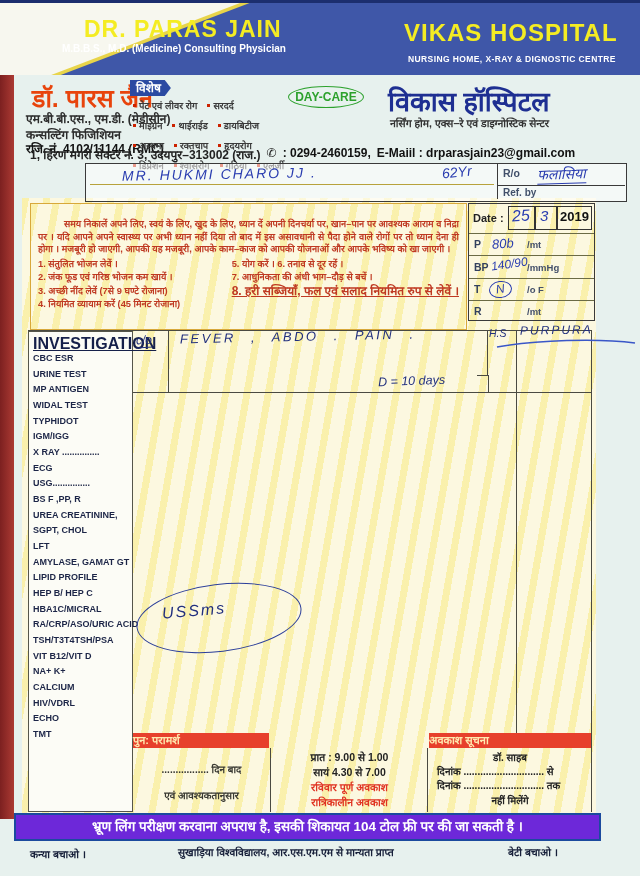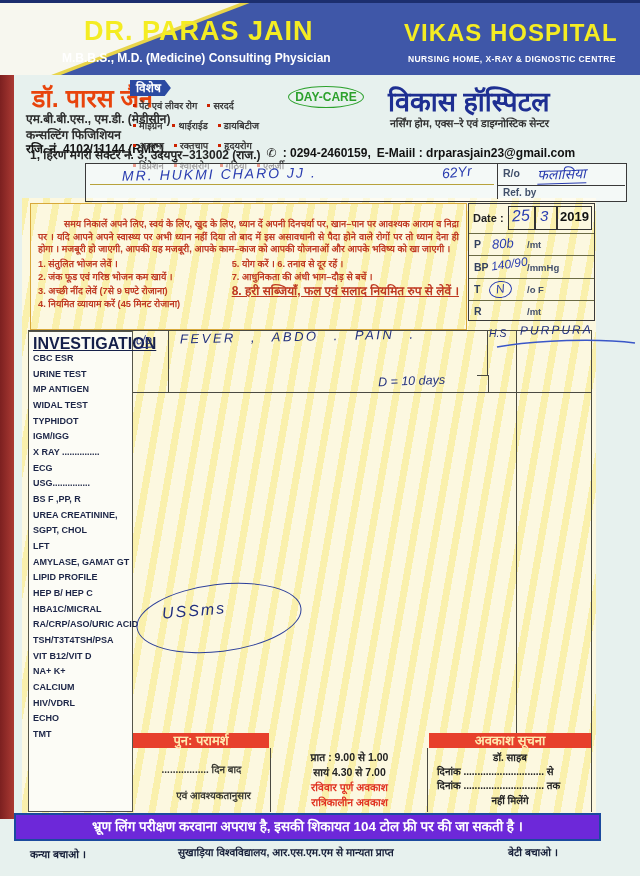--- a/index.html
+++ b/index.html
@@ -26,39 +26,39 @@
   .spec-item{display:flex;align-items:center;gap:3px;}
   .bullet{width:3px;height:3px;background:#cc2200;display:inline-block;}
   .daycare{border:1.5px solid #2ca12c;border-radius:50%;color:#2ca12c;font-size:12px;font-weight:bold;text-align:center;}
   .vh{color:#1e2f92;font-weight:bold;}
   .hl{border-top:1.2px solid #4a4a42;}
   .vl{border-left:1.2px solid #4a4a42;}
   .ink{color:#22307e;}
   .hand{font-style:italic;color:#2a3db0;}
   .inv-item{font-size:9px;font-weight:bold;color:#1c2547;line-height:15.67px;white-space:nowrap;}
   .adv{color:#bf3922;}
-  .redhdr{background:#e7402c;color:#ffe9af;font-weight:bold;font-size:13px;line-height:15px;text-align:center;}
+  .redhdr{background:#e7402c;color:#ffe9af;font-weight:bold;font-size:11px;line-height:15px;}
   .foot-txt{font-size:10px;color:#3a3a33;font-weight:bold;}
   .banner{background:#6d28d9;border:2px solid #1b4a9e;color:#ffffff;font-weight:bold;font-size:13.5px;text-align:center;line-height:24px;}
   .bottom-txt{font-size:10.5px;font-weight:bold;color:#17203a;}
 </style>
 </head>
 <body>
 
 <div class="page">
 
   <div class="abs streaks" style="left:22px;top:198px;width:574px;height:616px;"></div>
 
   <div class="abs redstrip"></div>
 
   <div class="abs band">
     <div class="abs wedge-y"></div>
     <div class="abs wedge-w"></div>
-    <div class="abs en-title" style="left:84px;top:13px;font-size:27px;">DR. PARAS JAIN</div>
-    <div class="abs en-sub" style="left:62px;top:48px;font-size:12px;">M.B.B.S., M.D. (Medicine) Consulting Physician</div>
+    <div class="abs en-title" style="left:84px;top:13px;font-size:23px;">DR. PARAS JAIN</div>
+    <div class="abs en-sub" style="left:62px;top:40px;font-size:10px;">M.B.B.S., M.D. (Medicine) Consulting Physician</div>
     <div class="abs en-title" style="left:404px;top:16px;font-size:24px;">VIKAS HOSPITAL</div>
     <div class="abs en-sub" style="left:408px;top:51px;font-size:8.5px;letter-spacing:.4px;">NURSING HOME, X-RAY &amp; DIGNOSTIC CENTRE</div>
   </div>
 
   <div class="abs hname" style="left:32px;top:80px;font-size:25px;">डॉ. पारस जैन</div>
   <div class="abs" style="left:26px;top:110px;font-size:12px;font-weight:bold;color:#2c2c2c;">एम.बी.बी.एस., एम.डी. (मेडीसीन)</div>
   <div class="abs" style="left:26px;top:126px;font-size:12px;font-weight:bold;color:#2c2c2c;">कन्सल्टिंग फिजिशियन</div>
   <div class="abs" style="left:26px;top:140px;font-size:12px;font-weight:bold;color:#111;">रजि. नं. 4102/11144 (RMC)</div>
 
   <div class="abs badge" style="left:130px;top:80px;">विशेष</div>
@@ -237,21 +237,21 @@
   <div class="abs" style="left:136px;top:584px;width:164px;height:66px;border:1.8px solid #2c3f9a;border-radius:50%;transform:rotate(-7deg);"></div>
   <div class="abs ink" style="left:162px;top:602px;font-size:16px;letter-spacing:2px;font-style:italic;transform:rotate(-5deg);">USSms</div>
 
   <div class="abs redhdr" style="left:133px;top:733px;width:136px;height:15px;">पुन: परामर्श</div>
   <div class="abs redhdr" style="left:429px;top:733px;width:162px;height:15px;">अवकाश सूचना</div>
 
   <div class="abs vl" style="left:270px;top:748px;height:64px;"></div>
   <div class="abs vl" style="left:427px;top:748px;height:64px;"></div>
 
   <div class="abs foot-txt" style="left:133px;top:762px;width:137px;text-align:center;">................. दिन बाद</div>
-  <div class="abs foot-txt" style="left:133px;top:788px;width:137px;text-align:center;padding-left:12px;">एवं आवश्यकतानुसार</div>
+  <div class="abs foot-txt" style="left:133px;top:788px;width:137px;text-align:center;">एवं आवश्यकतानुसार</div>
 
   <div class="abs foot-txt" style="left:272px;top:750px;width:155px;text-align:center;color:#222;font-size:10.5px;">प्रात : 9.00 से 1.00</div>
   <div class="abs foot-txt" style="left:272px;top:765px;width:155px;text-align:center;color:#222;font-size:10.5px;">सायं 4.30 से 7.00</div>
   <div class="abs foot-txt" style="left:272px;top:780px;width:155px;text-align:center;color:#e03423;font-size:10.5px;">रविवार पूर्ण अवकाश</div>
   <div class="abs foot-txt" style="left:272px;top:795px;width:155px;text-align:center;color:#e03423;font-size:10.5px;">रात्रिकालीन अवकाश</div>
 
   <div class="abs foot-txt" style="left:429px;top:750px;width:162px;text-align:center;color:#222;">डॉ. साहब</div>
   <div class="abs foot-txt" style="left:437px;top:764px;color:#222;">दिनांक ............................. से</div>
   <div class="abs foot-txt" style="left:437px;top:778px;color:#222;">दिनांक ............................. तक</div>
   <div class="abs foot-txt" style="left:429px;top:793px;width:162px;text-align:center;color:#222;">नहीं मिलेंगे</div>

